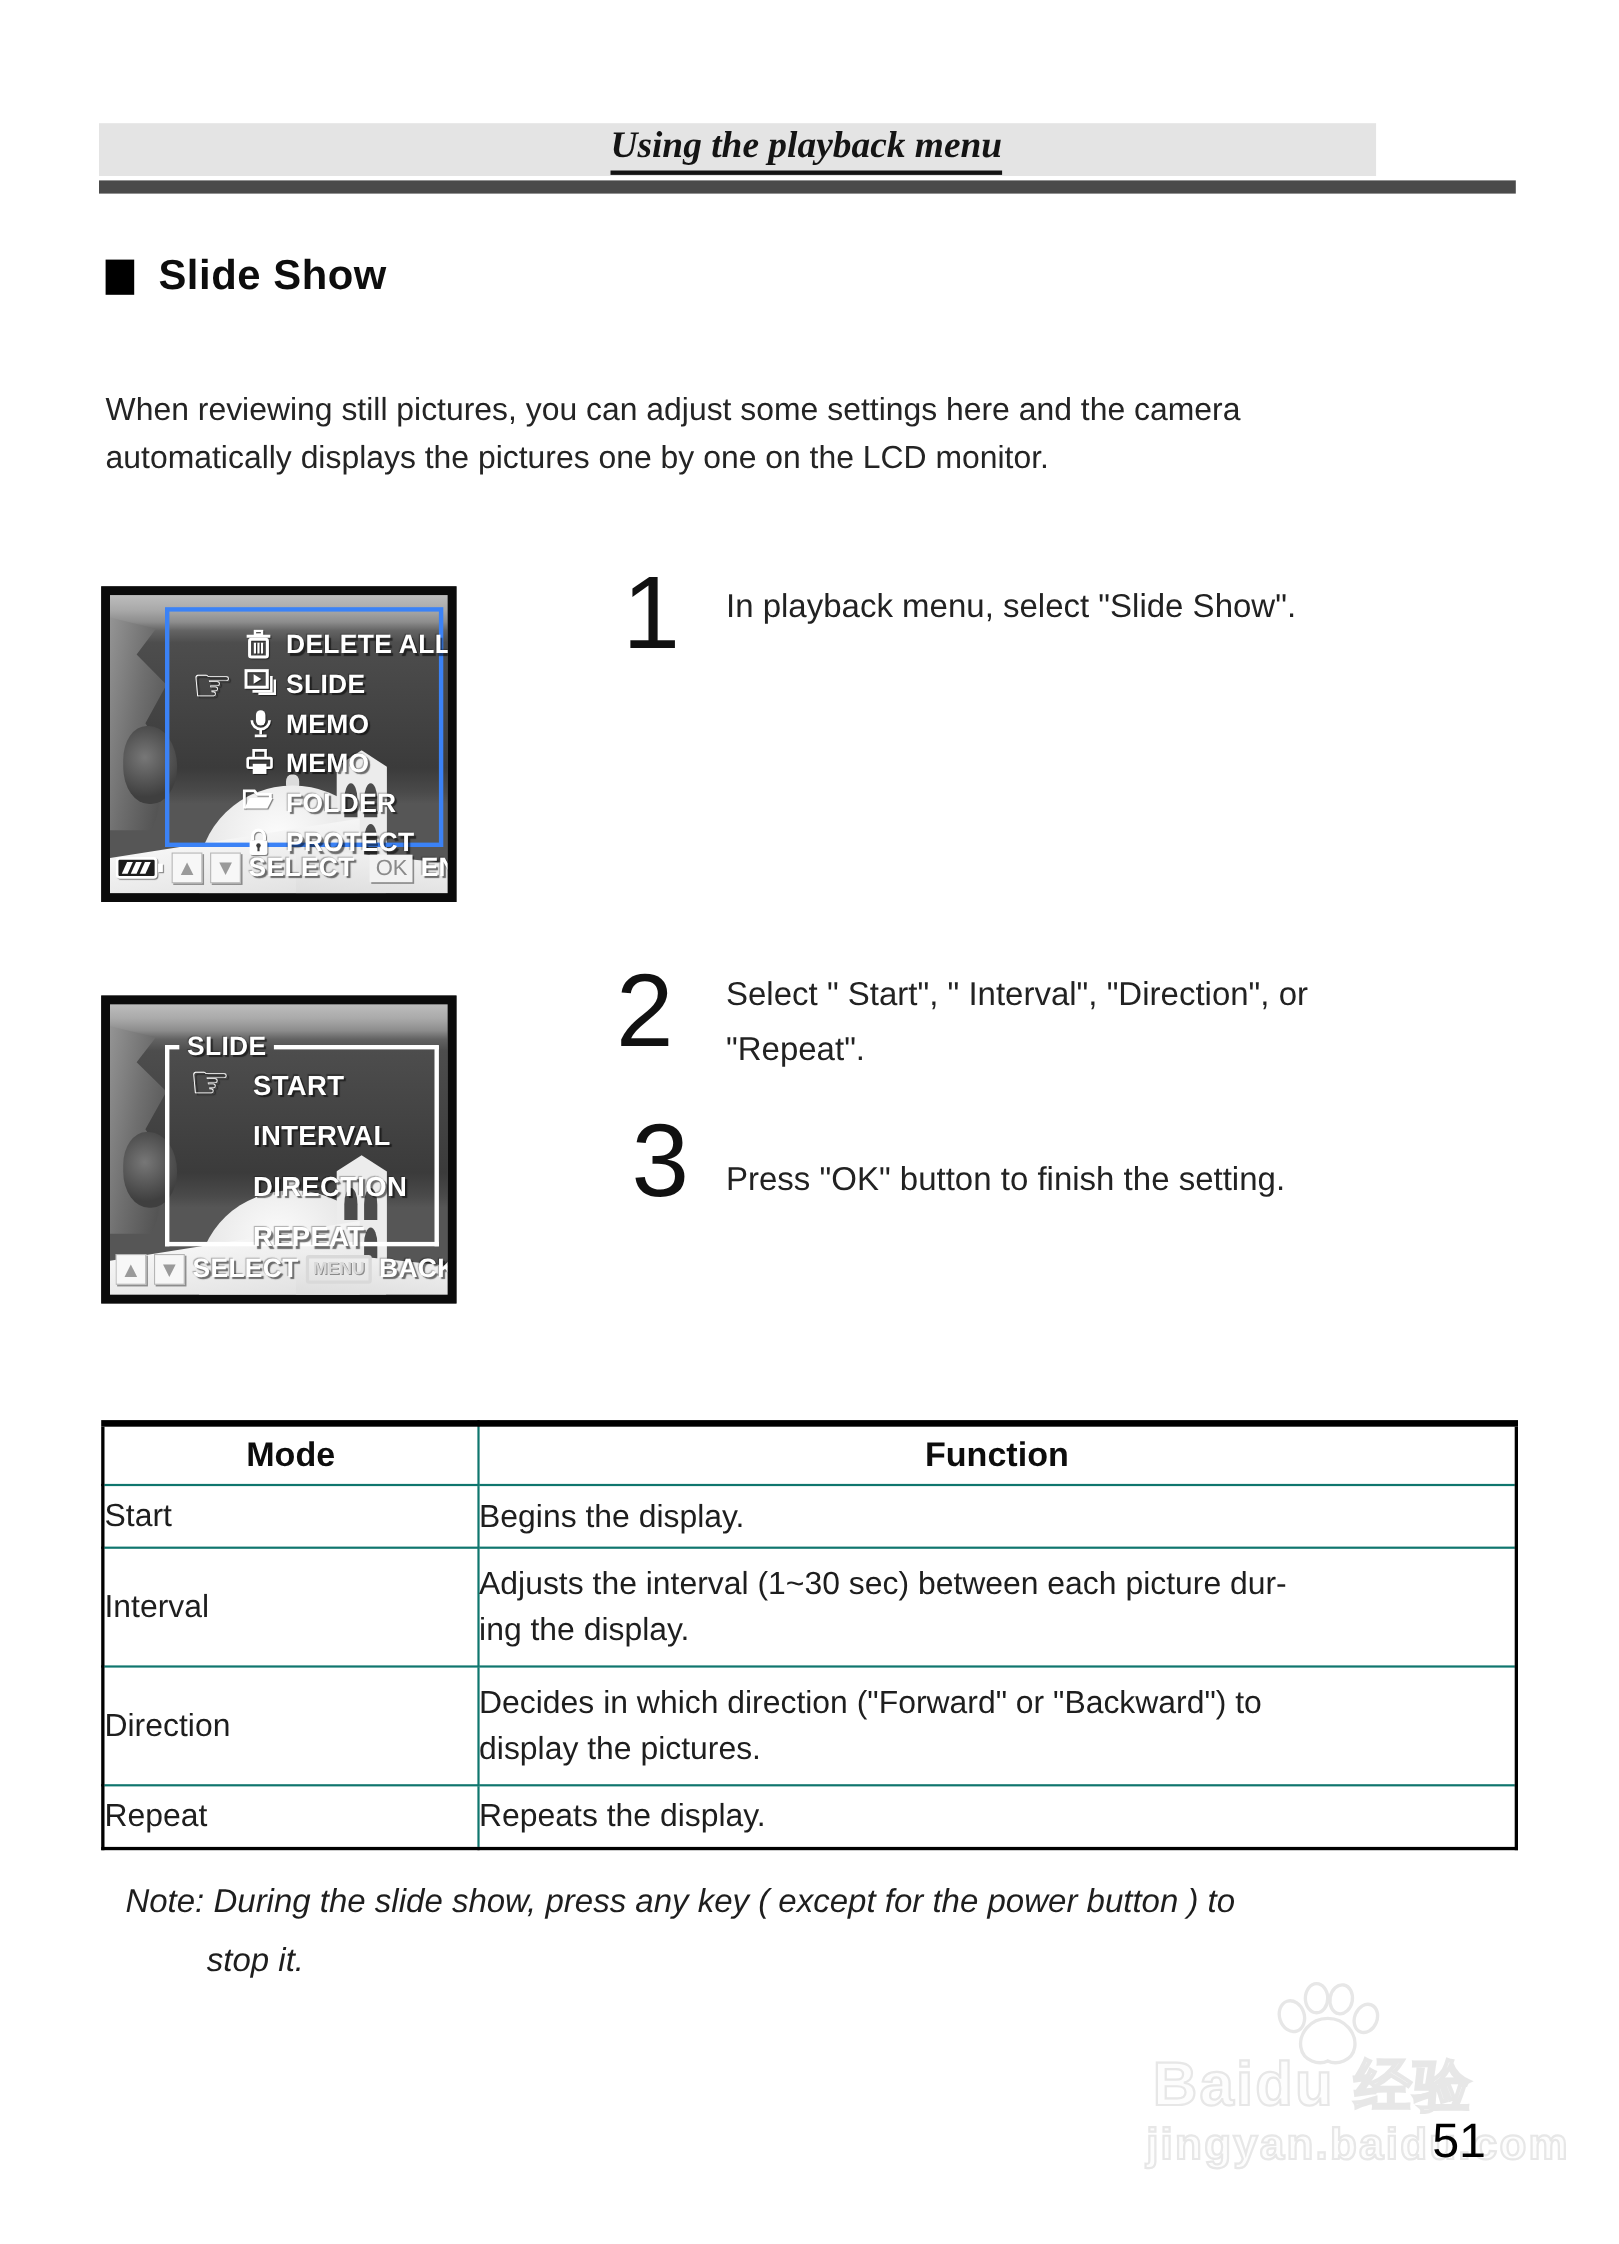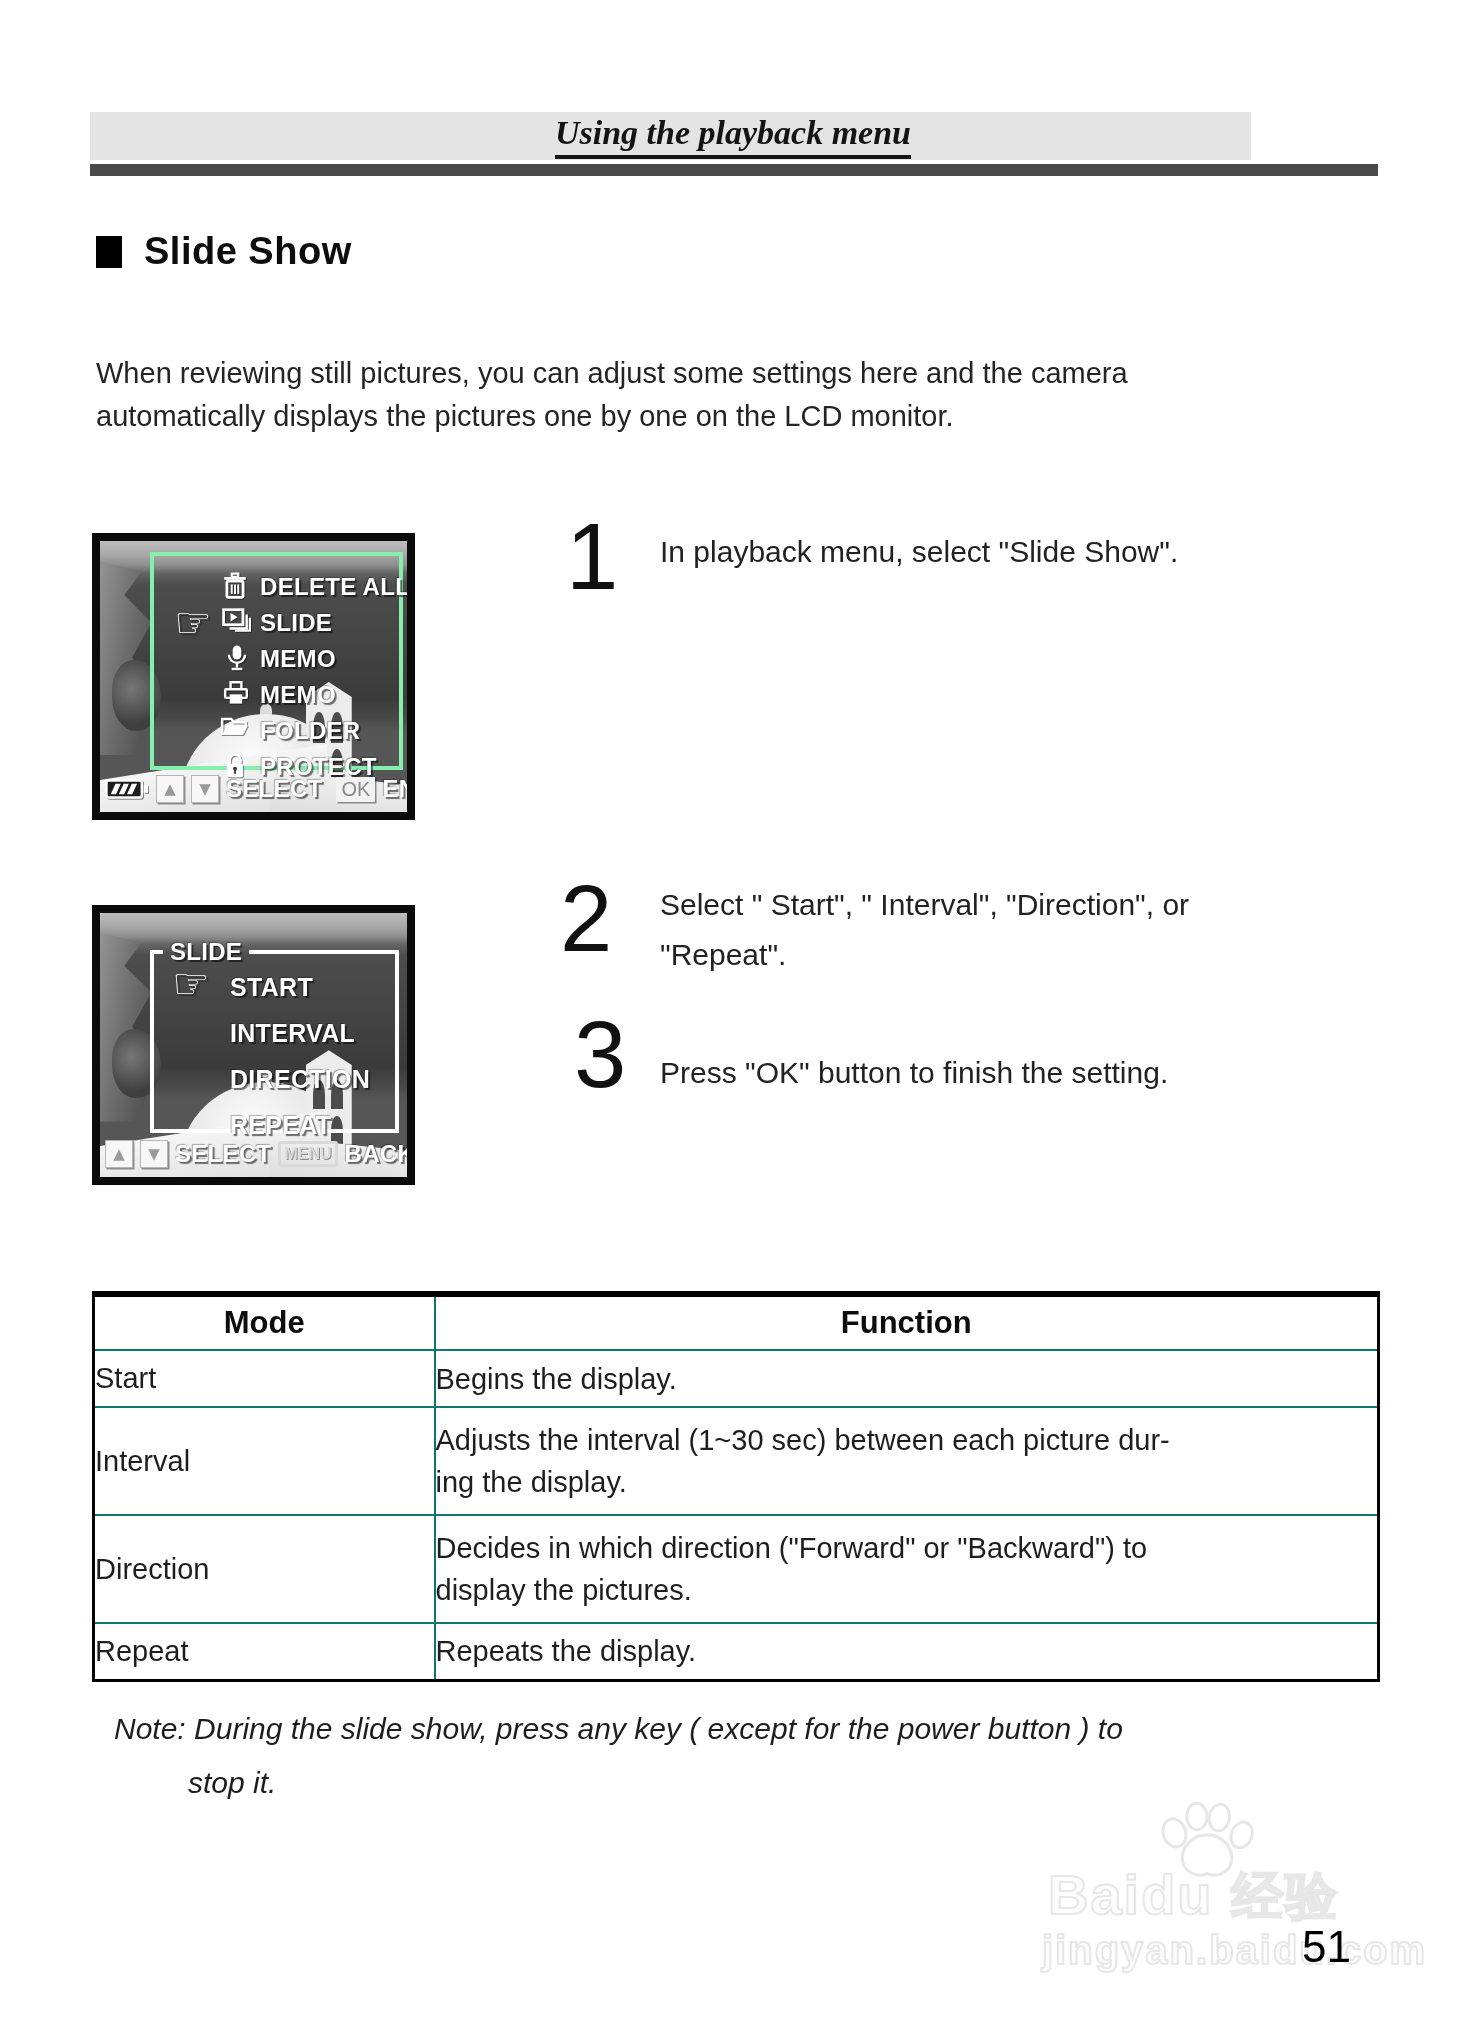--- a/index.html
+++ b/index.html
@@ -64,21 +64,21 @@
   .mtext { color:#fff; font-weight:bold; letter-spacing:0.3px; white-space:nowrap;
     text-shadow:2px 2px 1px rgba(0,0,0,0.55), -1px -1px 1px rgba(0,0,0,0.3);
   }
   .hand { position:absolute; font-size:42px; line-height:30px; color:#fff;
     text-shadow:2px 2px 1px rgba(0,0,0,0.5); font-family:"DejaVu Sans", sans-serif;
   }
   .micon { position:absolute; }
   .micon svg { filter:drop-shadow(1.5px 1.5px 0 rgba(0,0,0,0.45)); display:block; }
 
   
-  .menu-frame1 { position:absolute; left:50px; top:11px; right:4px; bottom:42px; border:4px solid #86efac; }
+  .menu-frame1 { position:absolute; left:50px; top:11px; right:4px; bottom:42px; border:4px solid #3b82f6; }
   .menu1-row { position:absolute; left:0; right:0; height:36px; }
   .menu1-row .hand { left:20px; top:2px; }
   .menu1-row .micon { left:68px; top:2px; }
   .menu1-row .mlabel { position:absolute; left:106px; top:3px; font-size:24px; }
 
   
   .status { position:absolute; left:5px; right:0; bottom:6px; height:34px;
     display:flex; align-items:center; gap:7px; overflow:hidden; }
   .abox { width:26px; height:26px; background:#f7f7f7; border:1px solid #b5b5b5;
     display:flex; align-items:center; justify-content:center;

